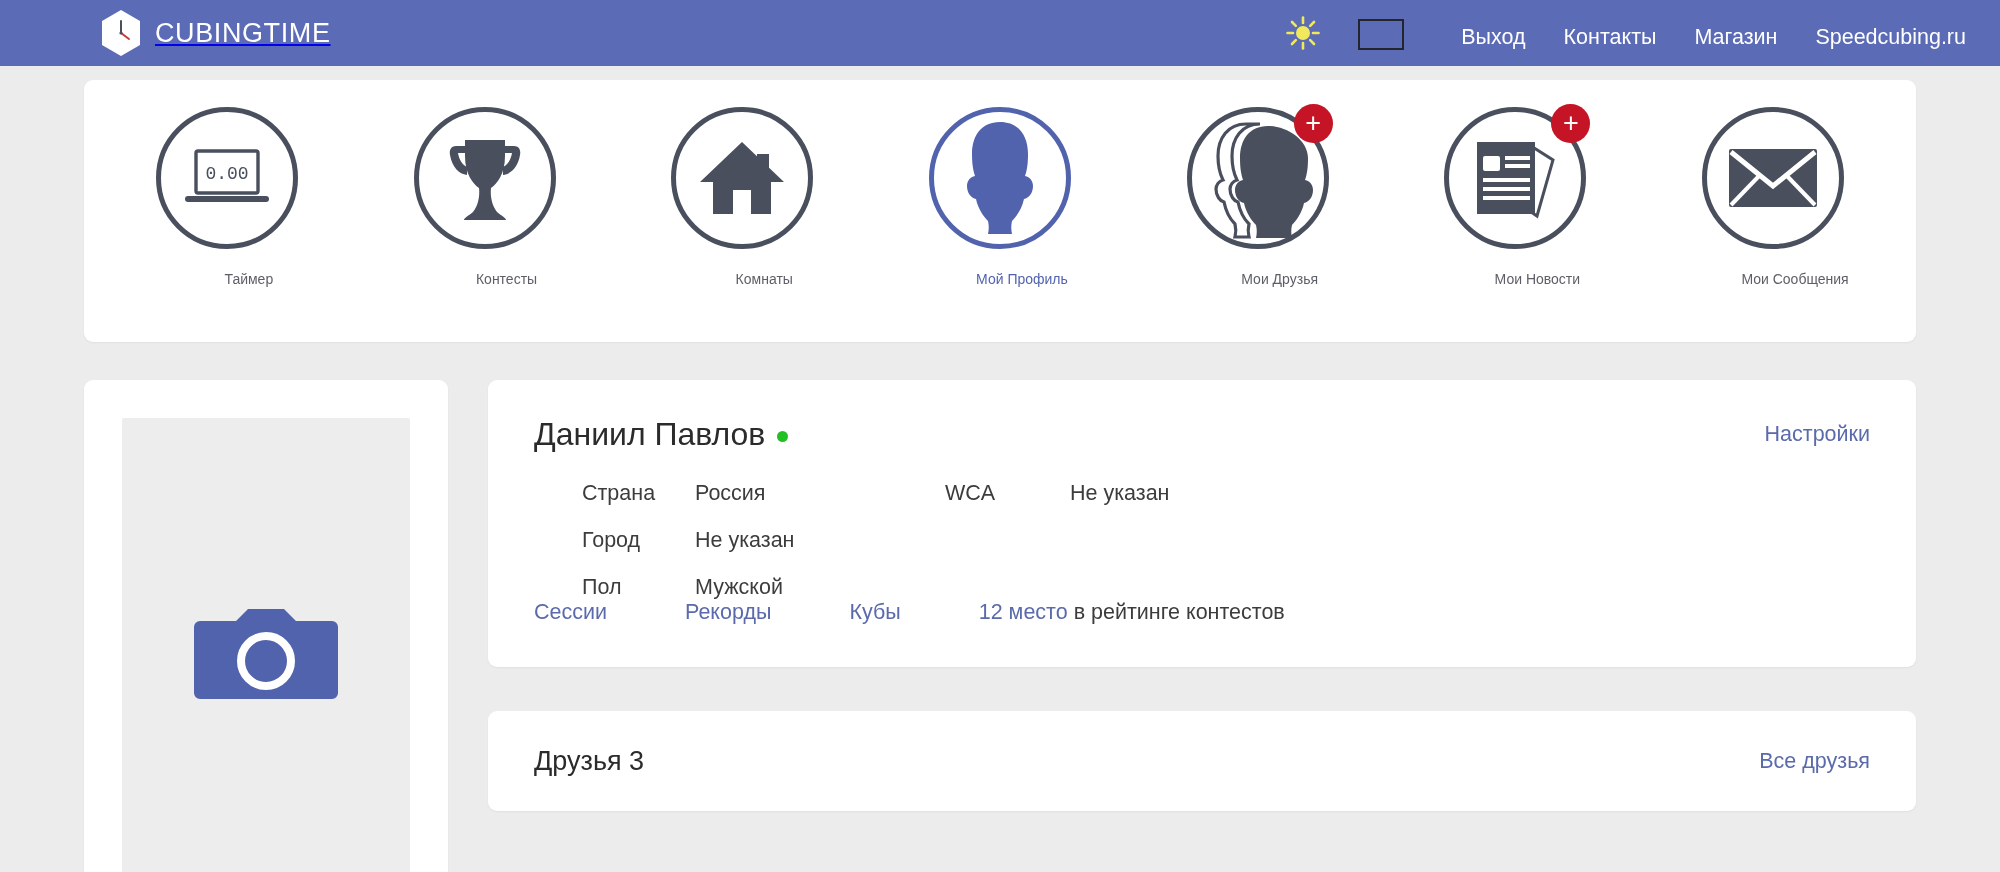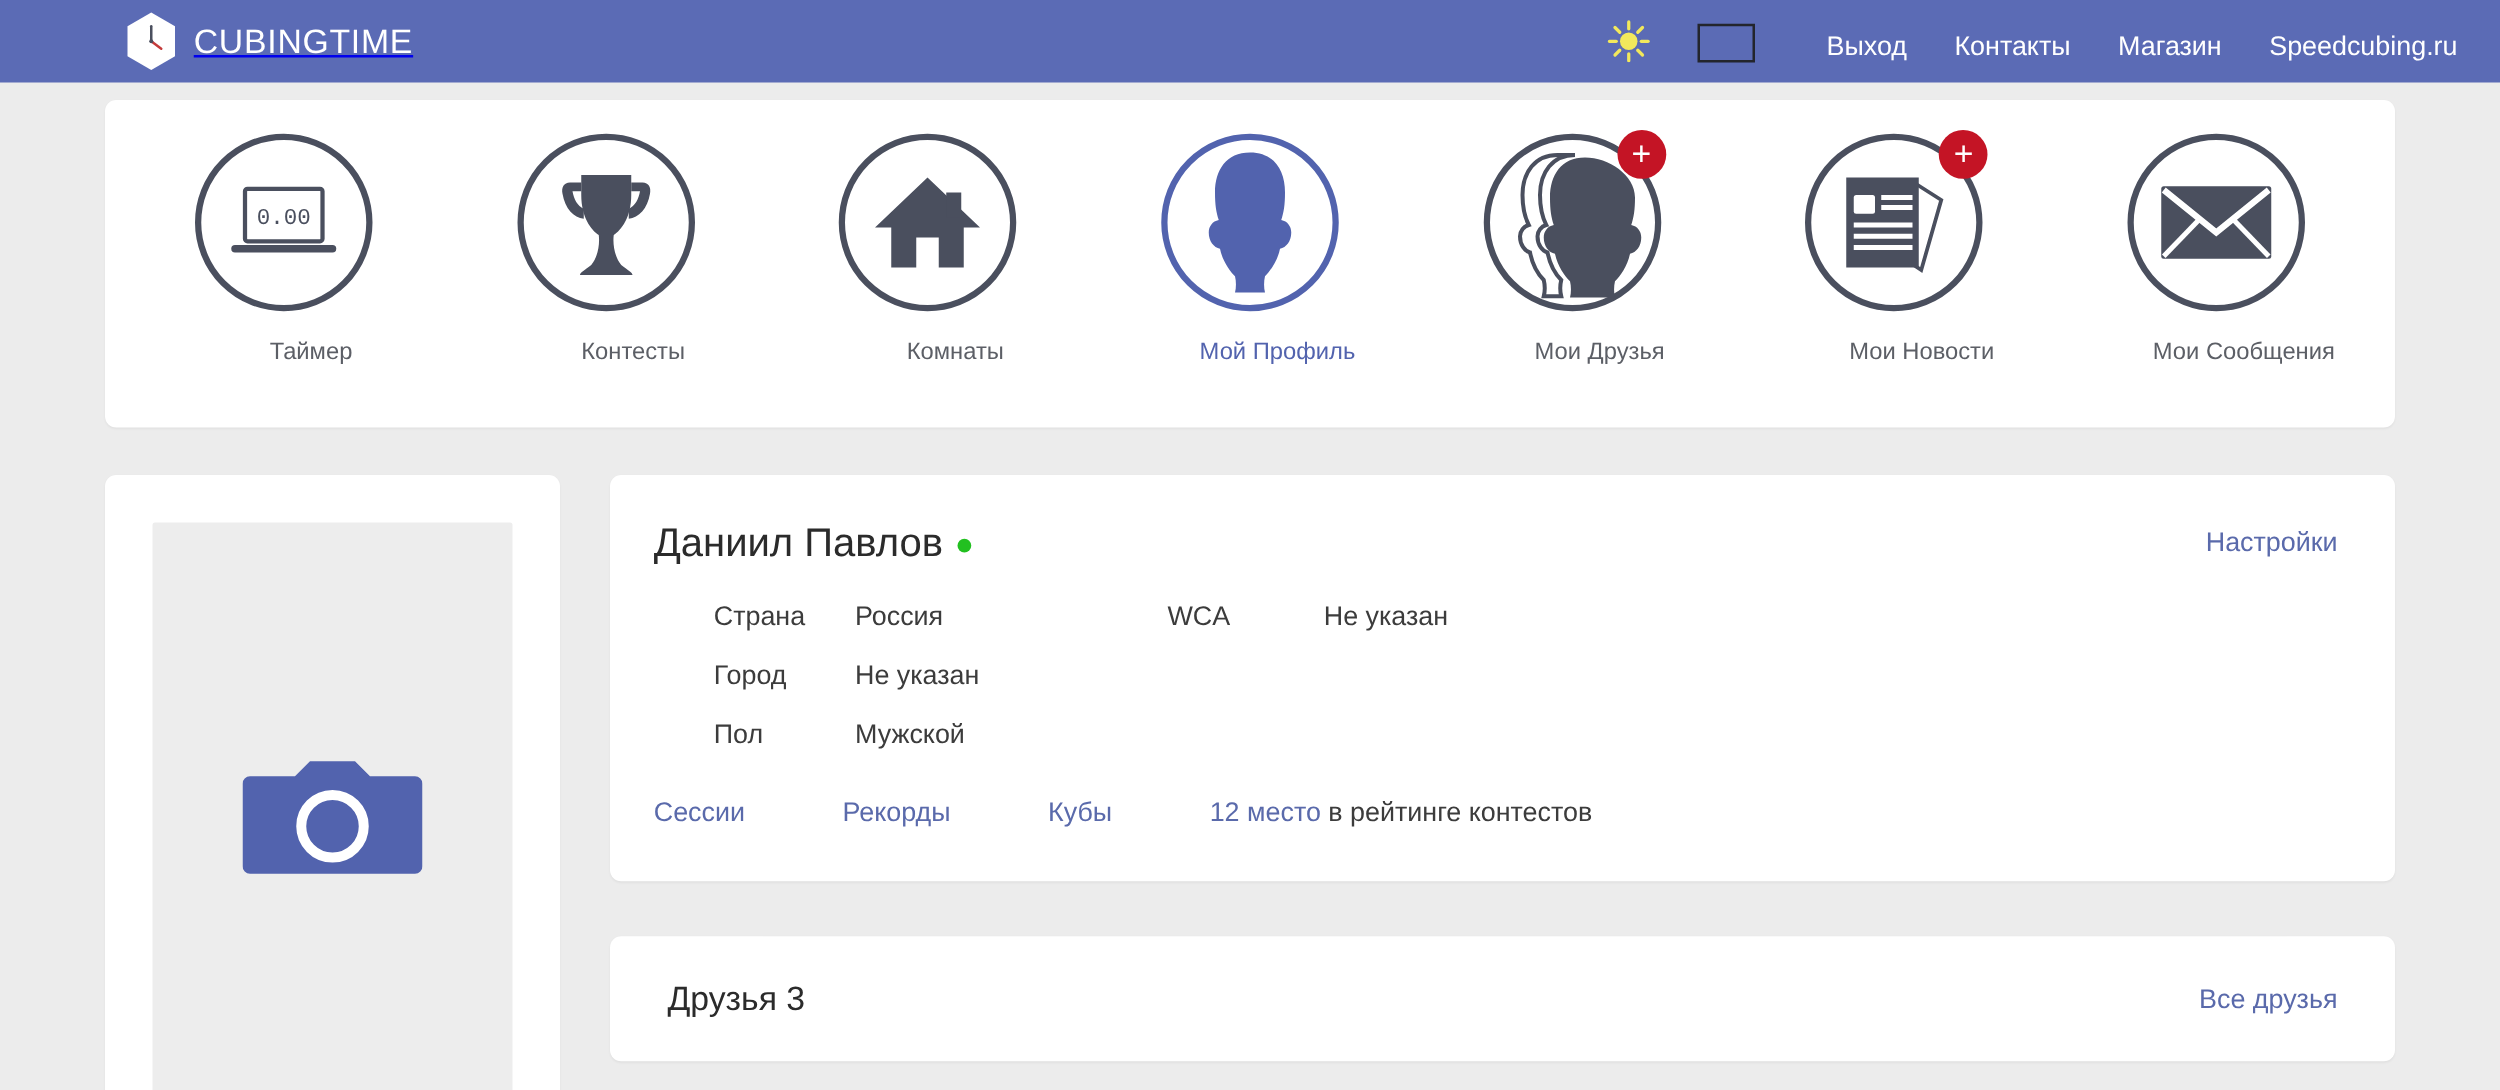--- a/index.html
+++ b/index.html
@@ -81,21 +81,21 @@
     border-radius: 50%;
     border: 5px solid #4a4f5e;
     display: flex;
     align-items: center;
     justify-content: center;
     background: #ffffff;
   }
   .navitem.active .navcircle { border-color: #5263ae; }
   .navlabel {
     margin-top: 22px;
-    font-size: 19px;
+    font-size: 14px;
     color: #5c5f66;
     white-space: nowrap;
     margin-left: 44px;
   }
   .navitem.active .navlabel { color: #5263ae; }
   .badge {
     position: absolute;
     top: -3px; right: -4px;
     width: 39px; height: 39px;
     border-radius: 50%;
@@ -131,21 +131,21 @@
     width: 100%;
     height: 100%;
     display: flex;
     align-items: center;
     justify-content: center;
     border-radius: 2px;
   }
   .camera-icon { width: 144px; height: 110px; display: block; }
 
   
-  .profile-card { padding: 36px 46px 42px 35px; position: relative; }
+  .profile-card { padding: 36px 46px 42px 46px; position: relative; }
   .profile-head {
     display: flex;
     align-items: flex-start;
     justify-content: space-between;
   }
   .profile-name {
     font-size: 32px;
     color: #2b2b2b;
     font-weight: 400;
     display: flex;
@@ -174,21 +174,20 @@
     grid-template-columns: 113px 250px 125px auto;
     row-gap: 22px;
     font-size: 21.5px;
     color: #3b3b3b;
     margin-left: 48px;
   }
   .info-key { color: #3c3c3c; }
   .info-val { color: #3c3c3c; }
 
   .links-row {
-    margin-top: 38px;
     display: flex;
     align-items: center;
     font-size: 21.5px;
   }
   .links-row a {
     color: #5a6aab;
     text-decoration: none;
     margin-right: 78px;
     white-space: nowrap;
   }

